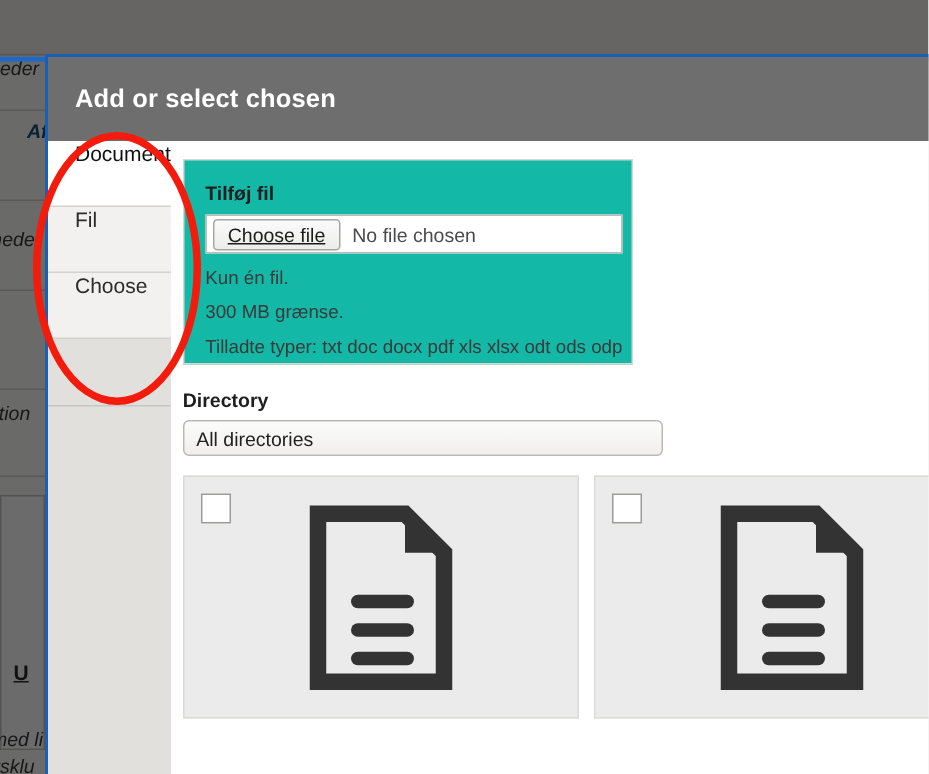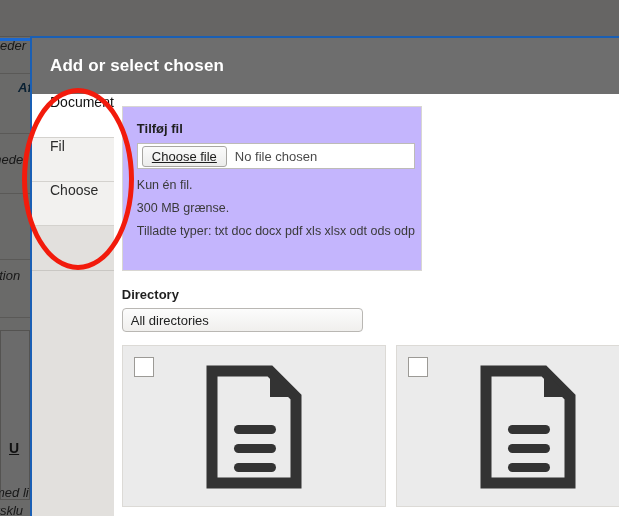--- a/index.html
+++ b/index.html
@@ -46,39 +46,39 @@
     font-size:14px;color:#2b2b2b;background:#f2f1ef;
     border-bottom:1px solid #d4d2ce;box-sizing:border-box;cursor:pointer;
   }
   .tab-item.active{background:#ffffff;color:#111111;}
   #tabs-filler{position:absolute;left:0;right:0;top:176px;bottom:0;background:#e2e0dd;border-top:1px solid #c9c7c3;}
 
   
   #content-pane{flex:1;background:#ffffff;padding:12px 0 0 8px;box-sizing:border-box;position:relative;}
 
   .upload-box{
-    margin:0 0 0 0;width:300px;border:1px solid #d8d6d2;background:#c4b5fd;
-    padding:14px 14px 32px 14px;box-sizing:border-box;
+    margin:0 0 0 0;width:300px;border:1px solid #d8d6d2;background:#14b8a6;
+    padding:14px 14px 4px 14px;box-sizing:border-box;
   }
   .field-label{font-size:13px;font-weight:bold;color:#1f1f1f;margin-bottom:7px;}
   .file-input{
     width:278px;height:26px;border:1px solid #bdbbb7;background:#ffffff;
     display:flex;align-items:center;box-sizing:border-box;
   }
   .choose-btn{
     margin-left:4px;padding:2px 9px;font-size:13px;color:#1b1b1b;
     border:1px solid #a8a6a2;border-radius:3px;
     background:linear-gradient(#fbfbfb,#ececeb);cursor:pointer;white-space:nowrap;text-decoration:underline;
   }
   .no-file{margin-left:8px;font-size:13px;color:#4a4a4a;white-space:nowrap;}
   .hint{font-size:12.5px;color:#3a3a3a;margin-top:9px;white-space:nowrap;}
 
   .dir-label{font-size:13px;font-weight:bold;color:#1f1f1f;margin:16px 0 6px 0;}
   .dir-select{
-    width:241px;height:24px;border:1px solid #b9b7b3;border-radius:4px;
+    width:320px;height:24px;border:1px solid #b9b7b3;border-radius:4px;
     background:linear-gradient(#fcfcfc,#f0efed);
     display:flex;align-items:center;padding-left:8px;font-size:13px;color:#222;
     box-sizing:border-box;cursor:pointer;
   }
 
   .cards-row{display:flex;gap:10px;margin-top:13px;}
   .media-card{
     width:264px;height:162px;background:#ebebeb;border:1px solid #dcdad6;
     position:relative;box-sizing:border-box;flex:none;cursor:pointer;
   }

